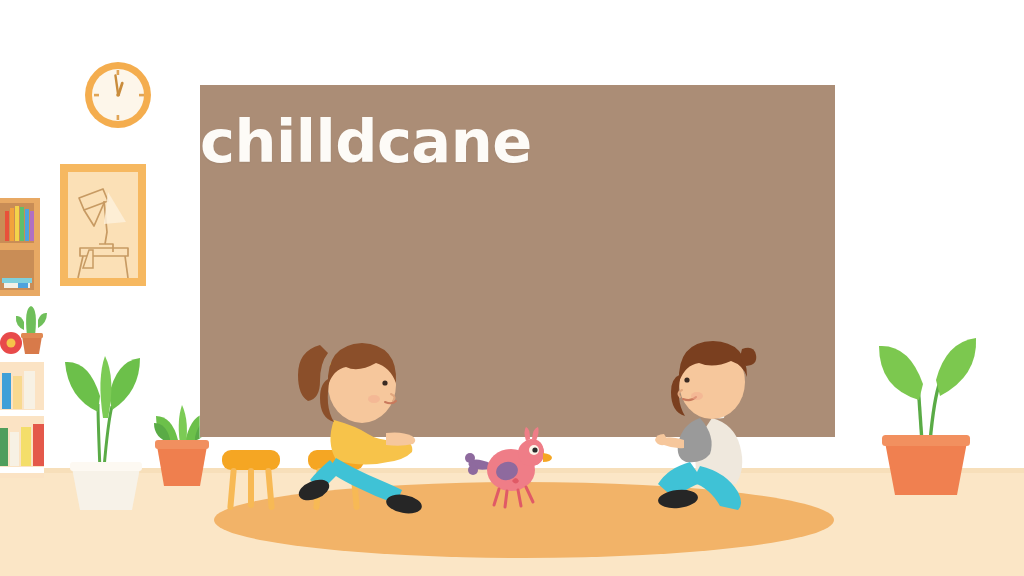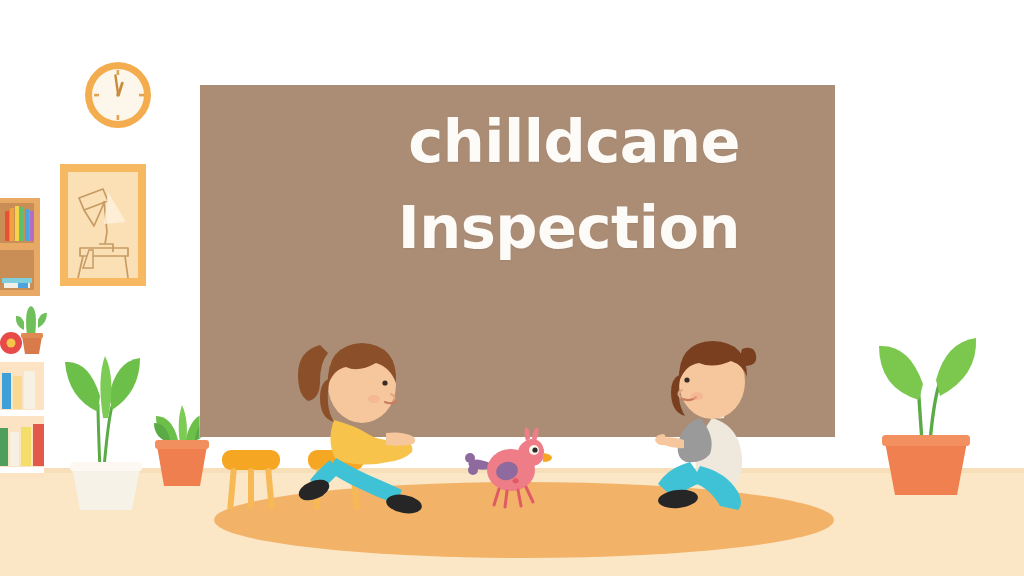--- a/index.html
+++ b/index.html
@@ -35,21 +35,21 @@
     box-shadow: 0 0 0 1px rgba(255,255,255,0.35);
   }
   .banner-text {
     position: absolute;
     left: 200px;
     top: 85px;
     width: 540px;
     height: 352px;
     display: flex;
     flex-direction: column;
-    align-items: flex-end;
+    align-items: flex-start;
     justify-content: flex-start;
     padding-top: 14px;
     box-sizing: border-box;
     pointer-events: none;
   }
   .title-line {
     color: #fdfbf7;
     font-family: "DejaVu Sans", sans-serif;
     font-weight: bold;
     font-size: 59px;
@@ -176,21 +176,20 @@
       <path d="M170 443 q-16 -5 -16 -20 q12 0 16 16 z" fill="#5aab46"></path>
       <path d="M195 441 q16 -7 16 -22 q-12 1 -16 18 z" fill="#5aab46"></path>
       <path d="M157 446 h50 l-7 40 h-36 z" fill="#ef7f4e"></path>
       <rect x="155" y="440" width="54" height="9" rx="3" fill="#f18f5f"></rect>
     </g>
   </svg>
 
   <div class="banner"></div>
   <div class="banner-text">
     <div class="title-line">chilldcane</div>
-    <div class="title-line">Inspection</div>
   </div>
 
   <svg class="layer" viewBox="0 0 1024 576" xmlns="http://www.w3.org/2000/svg">
     <g>
       <path d="M922 442 q-3 -44 -4 -58" stroke="#5aab46" stroke-width="3.4" fill="none"></path>
       <path d="M930 442 q4 -44 10 -60" stroke="#5aab46" stroke-width="3.4" fill="none"></path>
       <path d="M919 400 q-40 -12 -40 -54 q30 -2 44 38 z" fill="#7cc84f"></path>
       <path d="M940 396 q38 -20 36 -58 q-30 4 -40 42 z" fill="#7cc84f"></path>
       <path d="M885 442 h82 l-10 53 h-62 z" fill="#f08050"></path>
       <rect x="882" y="435" width="88" height="11" rx="3.5" fill="#f2905f"></rect>

